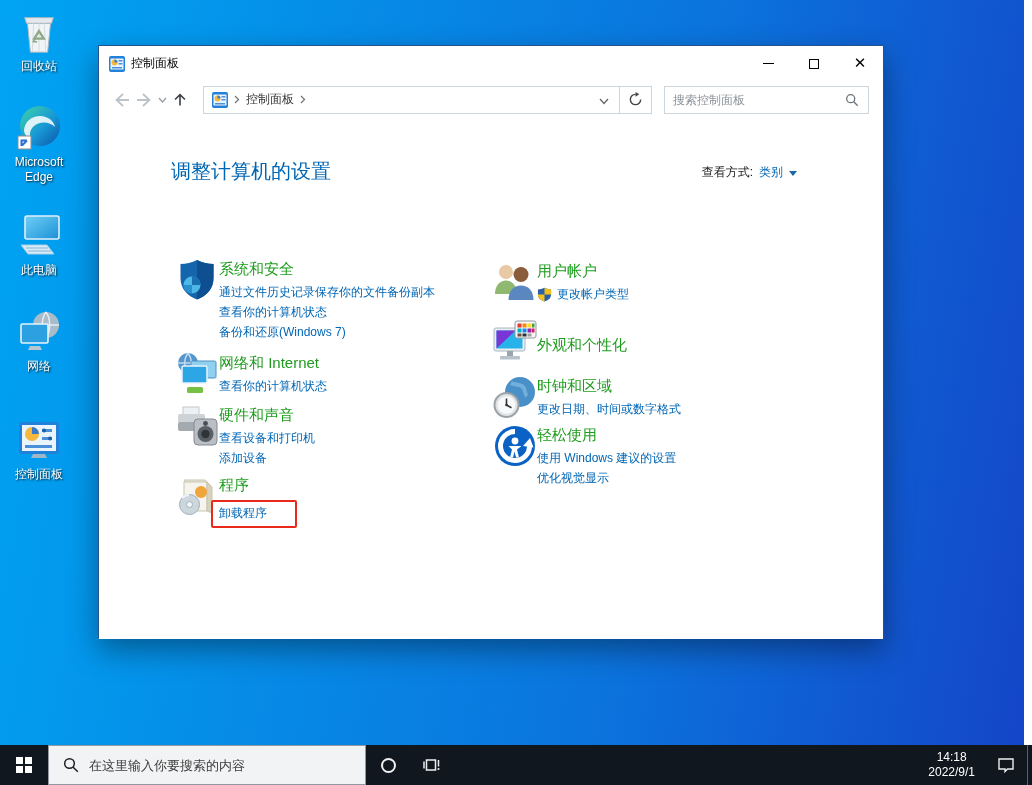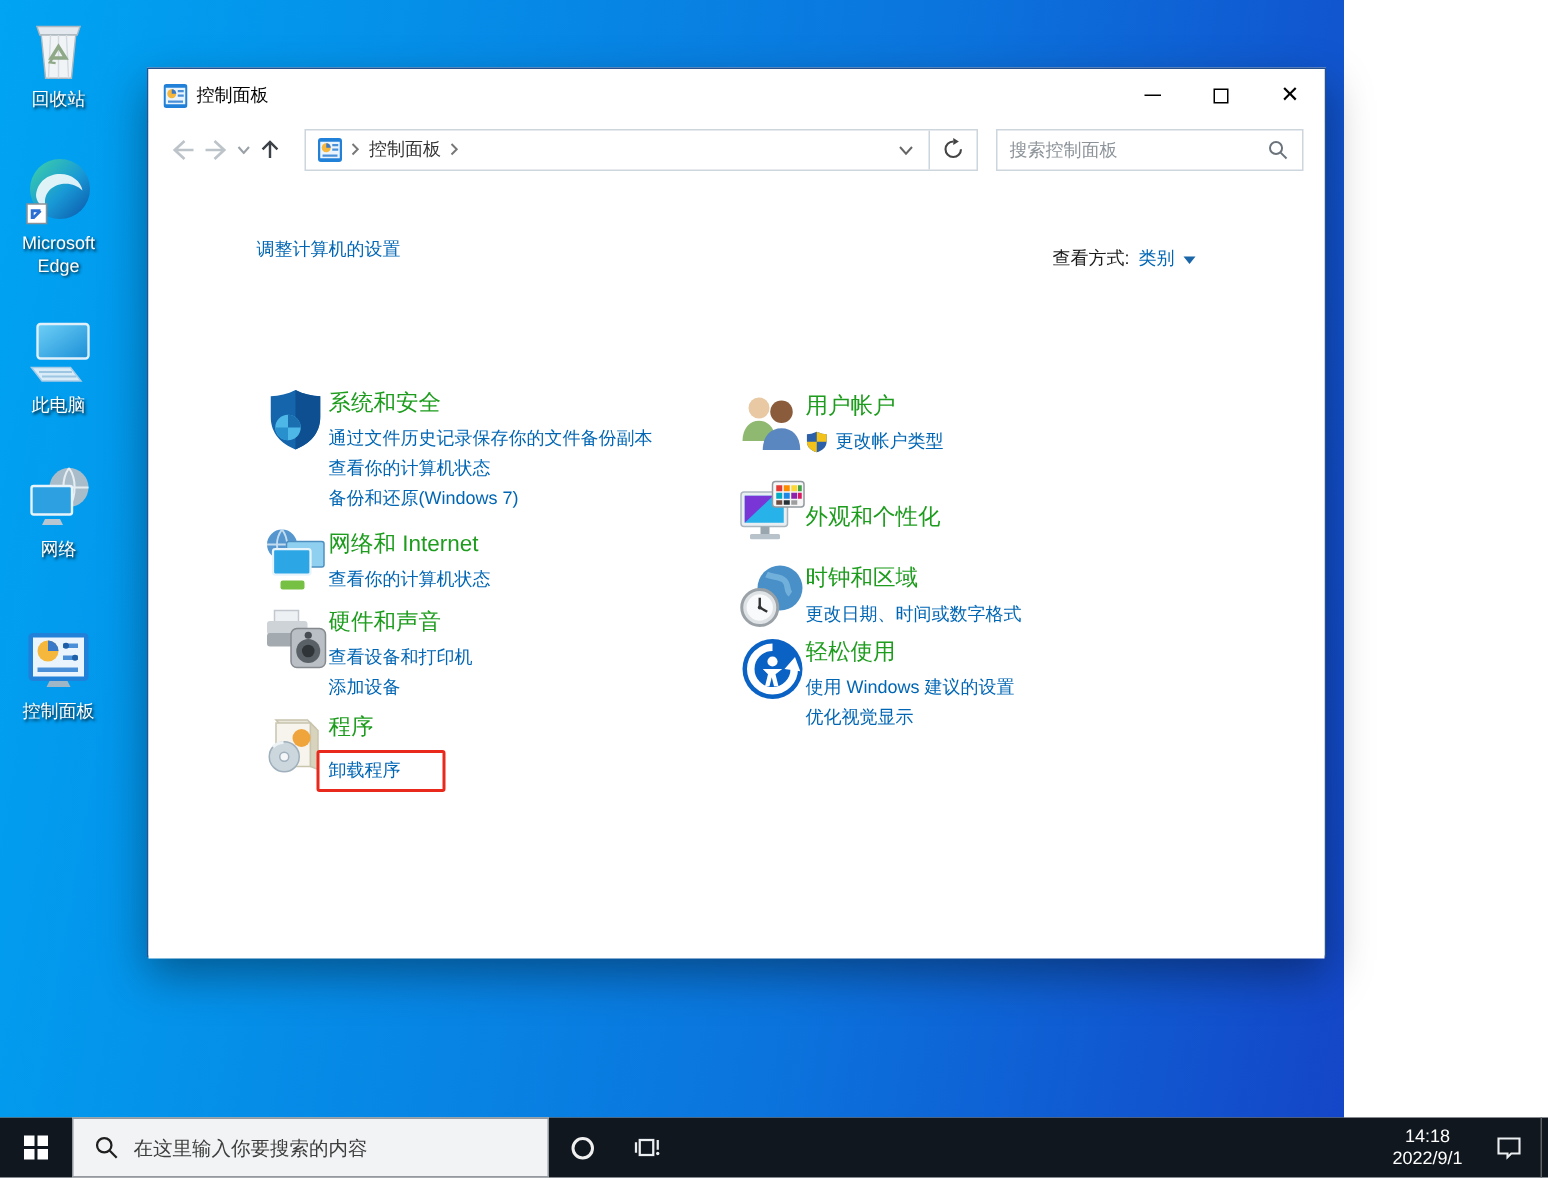--- a/index.html
+++ b/index.html
@@ -1,19 +1,19 @@
 <!DOCTYPE html>
 <html style="--desktop-left: #00A4F2; --desktop-right: #1446C8; --taskbar-bg: #10171E; --heading-green: #1E9C1E; --link-blue: #0066B4; --highlight-red: #E8291C;"><head>
 <meta charset="utf-8">
 <style>
   * { margin:0; padding:0; box-sizing:border-box; }
   html,body { width:1032px; height:785px; overflow:hidden;
     font-family:"Liberation Sans","DejaVu Sans",sans-serif; }
 
-  .desktop { position:relative; width:896px; height:745px;
+  .desktop { position:relative; width:1024px; height:745px;
     background:linear-gradient(100deg, var(--desktop-left,#00A4F2) 0%, #0b74dd 62%, var(--desktop-right,#1446C8) 100%); }
 
   
   .dicon { position:absolute; left:1px; width:76px; display:flex; flex-direction:column;
     align-items:center; cursor:pointer; }
   .dicon .img { width:48px; height:48px; display:flex; align-items:center; justify-content:center; }
   .dicon .lbl { margin-top:3px; font-size:12px; color:#fff; text-align:center; line-height:15px;
     text-shadow:1px 1px 2px rgba(0,0,0,.85); max-width:74px; }
 
   
@@ -36,21 +36,21 @@
   .addr .refresh { width:32px; height:100%; border-left:1px solid #cdd5dd; display:flex;
     align-items:center; justify-content:center; cursor:pointer; }
   .addr .dropchev { padding:0 10px; cursor:pointer; }
   .searchbox { margin-left:12px; height:28px; flex:1; border:1px solid #cdd5dd; display:flex; align-items:center; }
   .searchbox input { flex:1; border:0; outline:0; font-size:12px; padding:0 8px; color:#333;
     font-family:inherit; background:transparent; }
   .searchbox input::placeholder { color:#8c9399; }
   .searchbox .mag { padding:0 9px; display:flex; }
 
   .content { position:relative; height:521px; background:#fff; }
-  .page-title { position:absolute; left:72px; top:40px; font-size:12px;
+  .page-title { position:absolute; left:72px; top:40px; font-size:20px;
     color:var(--link-blue,#0066B4); }
   .viewby { position:absolute; right:86px; top:46px; font-size:12px; color:#1a1a1a;
     display:flex; align-items:center; gap:6px; }
   .viewby .vlink { color:var(--link-blue,#0066B4); cursor:pointer; }
   .viewby .caret { width:0; height:0; border-left:4px solid transparent; border-right:4px solid transparent;
     border-top:5px solid #1a66a8; margin-top:1px; }
 
   .category { position:absolute; display:flex; align-items:flex-start; }
   .cat-icon { width:44px; height:44px; flex:0 0 44px; cursor:pointer; }
   .cat-text { margin-left:0; display:flex; flex-direction:column; }

